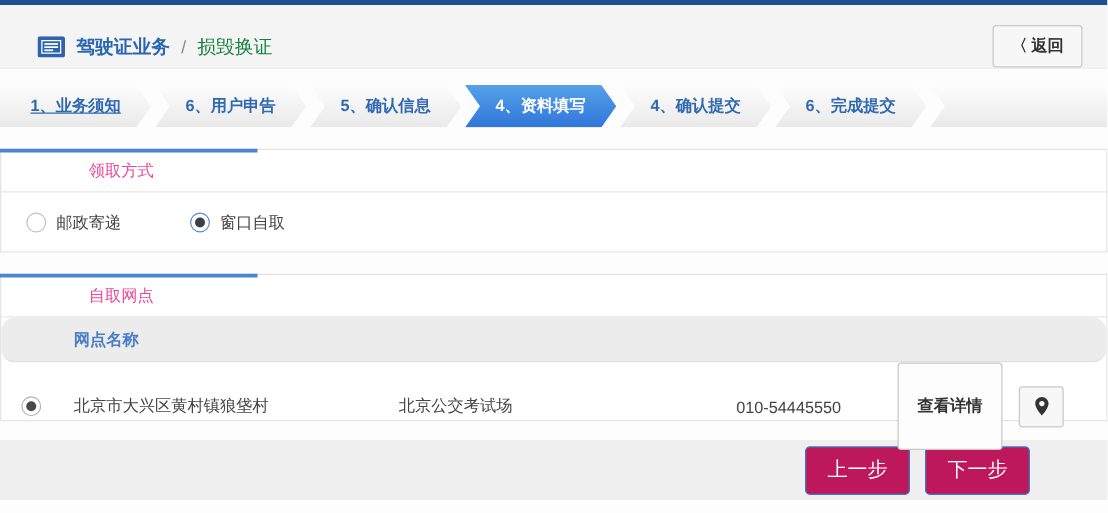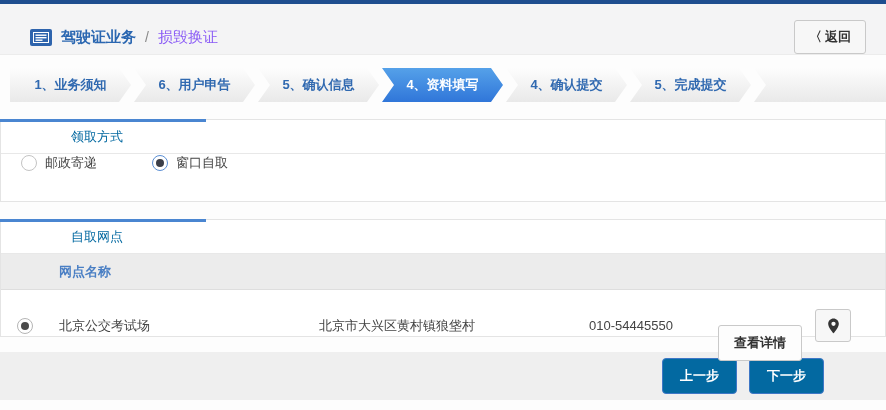--- a/index.html
+++ b/index.html
@@ -12,60 +12,61 @@
   .top-strip { height:4px; background:#1e4e8f; }
 
   
   .header {
     height:51px; background:#f4f4f5; border-bottom:1px solid #ececec;
     display:flex; align-items:center; padding:16px 20px 0 30px;
   }
   .title-wrap { display:flex; align-items:center; gap:9px; }
   .title-primary { color:#2b67b1; font-size:15px; font-weight:bold; }
   .title-sep { color:#888; font-size:14px; }
-  .title-secondary { color:#8b5cf6; font-size:15px; }
+  .title-secondary { color:#15803d; font-size:15px; }
   .header-spacer { flex:1; }
   .back-btn {
     background:#f7f7f7; border:1px solid #c9c9c9; border-radius:3px;
     padding:7px 14px; font-size:13px; font-weight:bold; color:#333;
     cursor:pointer; display:flex; align-items:center; gap:3px;
   }
   .back-btn .chev { font-weight:bold; }
 
   
   .steps { display:flex; margin-top:13px; height:34px; }
   .step {
     width:121px; line-height:34px; text-align:center;
     font-size:13px; font-weight:bold; color:#3069b0;
     background:linear-gradient(#fdfdfd,#e9e9e9);
     clip-path:polygon(0 0, calc(100% - 12px) 0, 100% 50%, calc(100% - 12px) 100%, 0 100%, 12px 50%);
     margin-left:3px;
   }
   .step.first {
-    margin-left:10px;
+    margin-left:0;
     clip-path:polygon(0 0, calc(100% - 12px) 0, 100% 50%, calc(100% - 12px) 100%, 0 100%);
+    text-decoration:underline;
   }
   .step.active {
     background:linear-gradient(#55a1e9,#3076d9);
     color:#fff;
   }
   .step-filler {
     flex:1; margin-left:3px;
     background:linear-gradient(#fdfdfd,#e9e9e9);
     clip-path:polygon(0 0, 100% 0, 100% 100%, 0 100%, 12px 50%);
   }
 
   
   .panel { background:#fff; border:1px solid #e4e4e4; margin-top:17px; position:relative; }
   .panel .accent { position:absolute; top:-1px; left:-1px; width:206px; height:3px; background:#4a86d1; }
   .panel-head {
     height:34px; line-height:33px; border-bottom:1px solid #e8e8e8;
-    color:#0369a1; font-size:13px; padding-left:70px;
-  }
-  .radio-row { height:47px; display:flex; align-items:flex-start; padding-left:20px; gap:10px; }
+    color:#ec4899; font-size:13px; padding-left:70px;
+  }
+  .radio-row { height:47px; display:flex; align-items:center; padding-left:20px; gap:10px; }
   .radio-opt { display:flex; align-items:center; gap:8px; margin-right:45px; cursor:pointer; }
   .radio {
     width:16px; height:16px; border-radius:50%; border:1px solid #c4c4c4;
     background:#fff; display:inline-flex; align-items:center; justify-content:center;
     flex:0 0 auto;
   }
   .radio.selected { border-color:#5b8fd4; }
   .radio.selected::after {
     content:""; width:8px; height:8px; border-radius:50%; background:#3b3f4a;
   }
@@ -75,45 +76,45 @@
   }
   .radio-label { font-size:13px; color:#444; }
 
   
   .tbl-head, .tbl-row {
     display:grid; grid-template-columns:48px 260px 270px 135px 1fr;
     align-items:center;
   }
   .tbl-head {
     height:36px; background:#ececec; border-bottom:1px solid #dedede;
-    color:#4a7fc4; font-size:13px; font-weight:bold;
+    color:#4a7fc4; font-size:13px; font-weight:bold;border-radius:11px;
   }
   .tbl-head .cell, .tbl-row .cell { padding-left:10px; }
   .tbl-row { height:46px; font-size:13px; color:#444; }
   .cell-radio { display:flex; justify-content:center; }
   .actions { display:flex; align-items:center; gap:13px; padding-left:4px; }
   .detail-btn {
     background:#fdfdfd; border:1px solid #c9c9c9; border-radius:3px;
-    padding:8px 15px; font-size:13px; font-weight:bold; color:#333; cursor:pointer;margin-top:35px;
+    padding:25px 15px; font-size:13px; font-weight:bold; color:#333; cursor:pointer;
   }
   .pin-btn {
     width:36px; height:33px; background:#f7f7f7; border:1px solid #c9c9c9;
     border-radius:3px; display:flex; align-items:center; justify-content:center;
     cursor:pointer;
   }
 
   
   .footer {
     margin-top:15px; height:48px; background:#efefef;
     display:flex; align-items:center; justify-content:flex-end;
     padding-right:62px; gap:12px;
   }
   .nav-btn {
-    background:#0369a1; border:1px solid #3e77c6; border-radius:4px;
-    color:#fff; font-size:13px; font-weight:bold; padding:8px 17px; cursor:pointer;
+    background:#be185d; border:1px solid #3e77c6; border-radius:4px;
+    color:#fff; font-size:16px; font-weight:normal; padding:8px 17px; cursor:pointer;
   }
 </style>
 </head>
 <body>
 
 <div class="top-strip"></div>
 
 <div class="header">
   <div class="title-wrap">
     <span style="display:inline-flex;">
@@ -135,21 +136,21 @@
     <span>返回</span>
   </button>
 </div>
 
 <div class="steps">
   <div class="step first">1、业务须知</div>
   <div class="step">6、用户申告</div>
   <div class="step">5、确认信息</div>
   <div class="step active">4、资料填写</div>
   <div class="step">4、确认提交</div>
-  <div class="step">5、完成提交</div>
+  <div class="step">6、完成提交</div>
   <div class="step-filler"></div>
 </div>
 
 <div class="panel">
   <div class="accent"></div>
   <div class="panel-head">领取方式</div>
   <div class="radio-row">
     <label class="radio-opt">
       <span class="radio"></span>
       <span class="radio-label">邮政寄递</span>
@@ -168,22 +169,22 @@
   <div class="tbl-head">
     <div class="cell-radio"></div>
     <div class="cell">网点名称</div>
     <div class="cell"></div>
   </div>
 
   <div class="tbl-row">
     <div class="cell-radio">
       <span class="radio gray-selected"></span>
     </div>
+    <div class="cell">北京市大兴区黄村镇狼垡村</div>
     <div class="cell">北京公交考试场</div>
-    <div class="cell">北京市大兴区黄村镇狼垡村</div>
     <div class="cell">010-54445550</div>
     <div class="actions">
       <button class="detail-btn">查看详情</button>
       <button class="pin-btn">
         <span style="display:inline-flex;">
           <svg width="13" height="16" viewBox="0 0 24 30">
             <path d="M12 1C6.5 1 2 5.5 2 11c0 7.5 10 18 10 18s10-10.5 10-18C22 5.5 17.5 1 12 1zm0 14a4 4 0 1 1 0-8 4 4 0 0 1 0 8z" fill="#333"></path>
           </svg>
         </span>
       </button>

